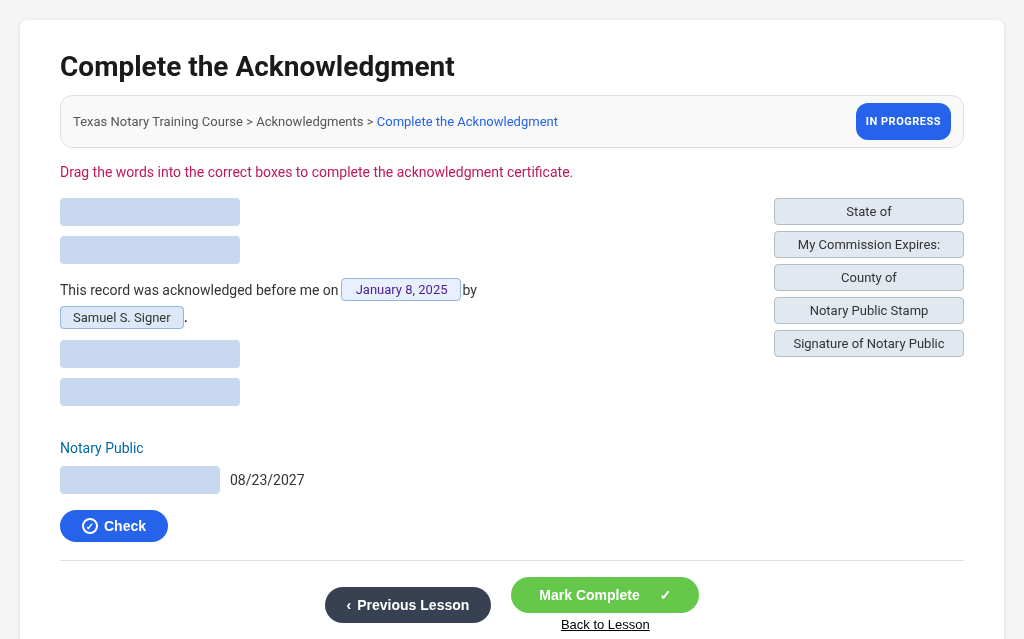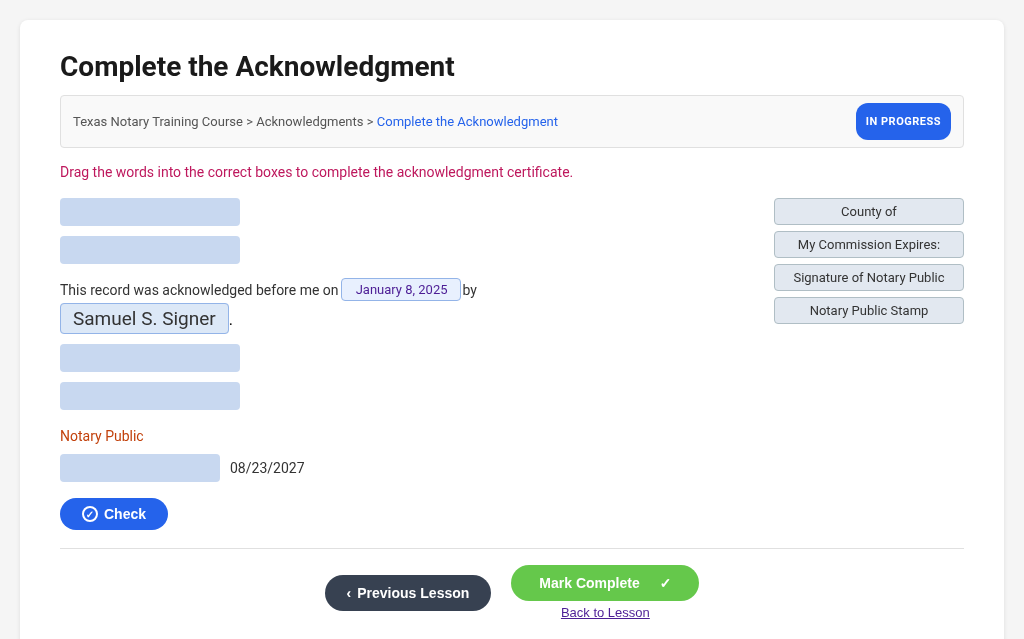--- a/index.html
+++ b/index.html
@@ -24,21 +24,21 @@
       font-weight: 700;
       color: #1a1a1a;
       margin-bottom: 12px;
     }
     .breadcrumb-row {
       display: flex;
       align-items: center;
       justify-content: space-between;
       background: #f9f9f9;
       border: 1px solid #e0e0e0;
-      border-radius: 4px;
+      border-radius: 12px;
       padding: 7px 12px;
       margin-bottom: 16px;
     }
     .breadcrumb-text {
       font-size: 13px;
       color: #555;
     }
     .breadcrumb-text span.active {
       color: #2563eb;
     }
@@ -96,40 +96,40 @@
       font-size: 13px;
       color: #4c1d95;
       min-width: 120px;
       text-align: right;
     }
     .name-box {
       background: #dce8f7;
       border: 1.5px solid #93b4e8;
       border-radius: 4px;
       padding: 3px 12px;
-      font-size: 19px;
+      font-size: 13px;
       color: #333;
       min-width: 130px;
       text-align: center;
     }
     .drag-chip {
       background: #e2e8f0;
       border: 1px solid #b0bec5;
       border-radius: 4px;
       padding: 5px 12px;
       font-size: 13px;
       color: #333;
       text-align: center;
       cursor: grab;
       user-select: none;
     }
     .notary-label {
       font-size: 14px;
-      color: #c2410c;
-      margin: 18px 0 10px 0;
+      color: #0369a1;
+      margin: 34px 0 10px 0;
     }
     .expiry-row {
       display: flex;
       align-items: center;
       gap: 10px;
       margin-bottom: 16px;
     }
     .expiry-box {
       background: #c8d8f0;
       border-radius: 4px;
@@ -191,21 +191,21 @@
       padding: 10px 28px;
       font-size: 14px;
       font-weight: 600;
       cursor: pointer;
       display: flex;
       align-items: center;
       gap: 20px;
     }
     .back-to-lesson {
       font-size: 13px;
-      color: #4c1d95;
+      color: #000000;
       text-decoration: underline;
       cursor: pointer;
       background: none;
       border: none;
     }
     .check-icon {
       width: 16px;
       height: 16px;
       border: 2px solid #fff;
       border-radius: 50%;
@@ -263,30 +263,33 @@
 
       <button class="check-button">
         <span class="check-icon">✓</span>
         <span>Check</span>
       </button>
 
     </div>
 
     <div class="right-section">
       <div class="drag-chip">
+        <span>State of</span>
+      </div>
+      <div class="drag-chip">
+        <span>My Commission Expires:</span>
+      </div>
+      <div class="drag-chip">
         <span>County of</span>
       </div>
       <div class="drag-chip">
-        <span>My Commission Expires:</span>
+        <span>Notary Public Stamp</span>
       </div>
       <div class="drag-chip">
         <span>Signature of Notary Public</span>
-      </div>
-      <div class="drag-chip">
-        <span>Notary Public Stamp</span>
       </div>
     </div>
 
   </div>
 
   <hr class="divider">
 
   <div class="bottom-nav">
     <button class="prev-button">
       <span>‹</span>

